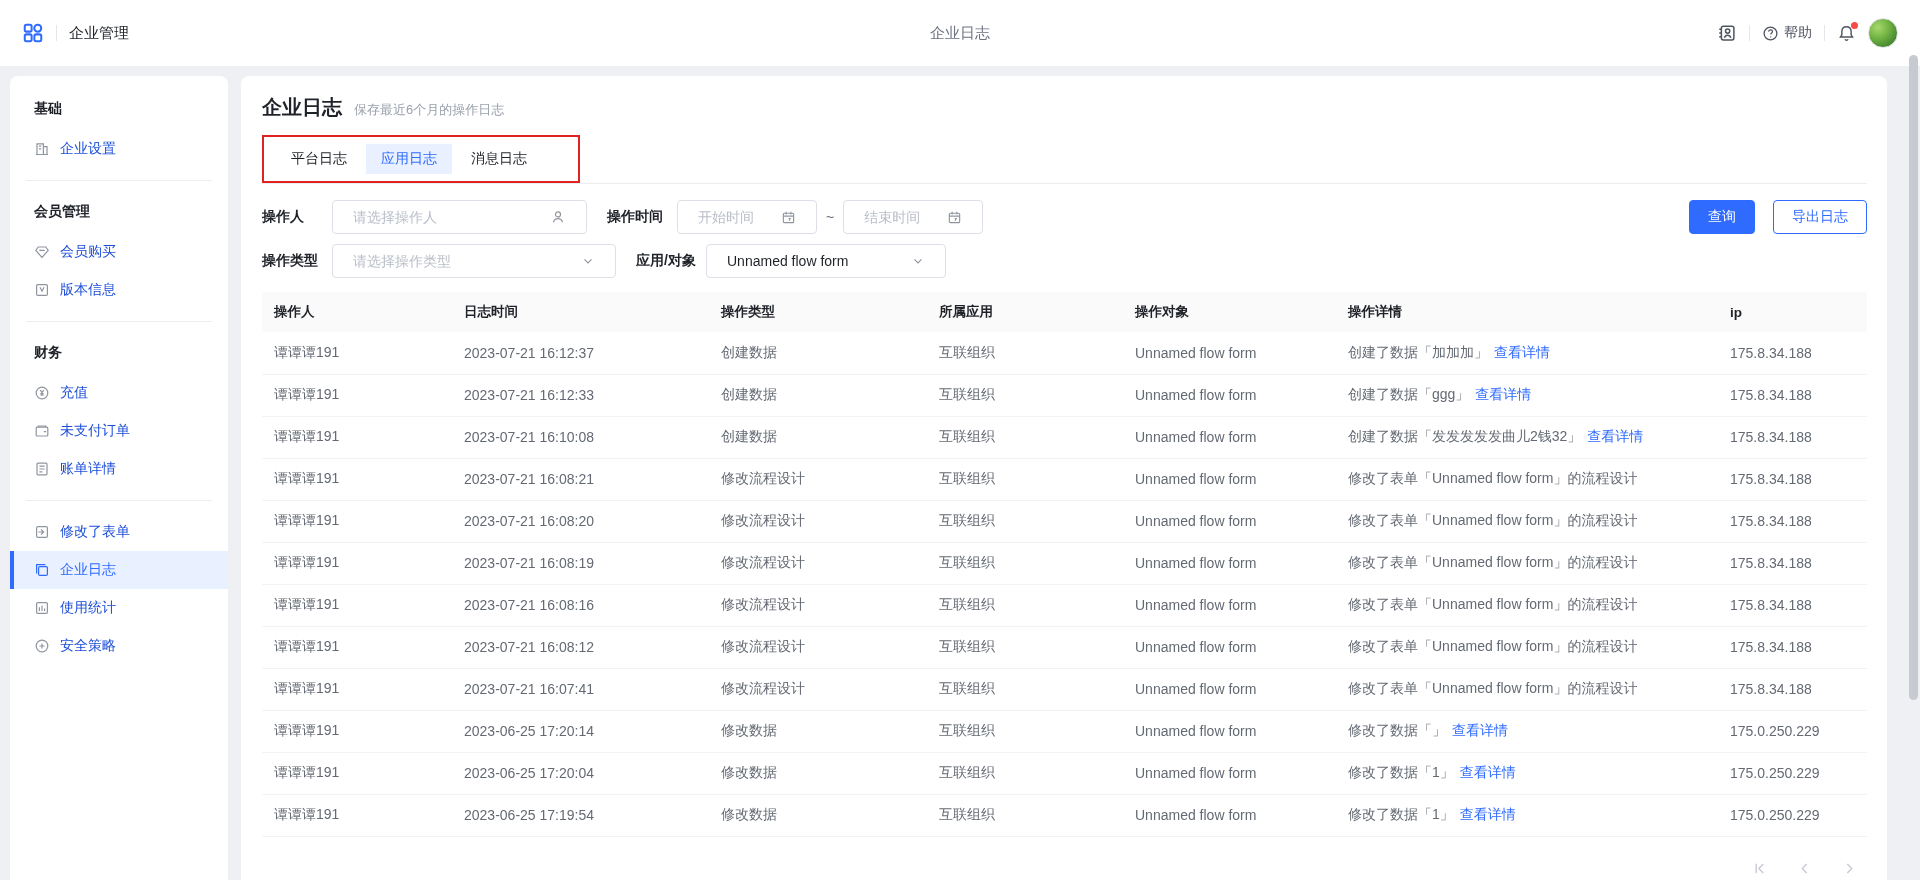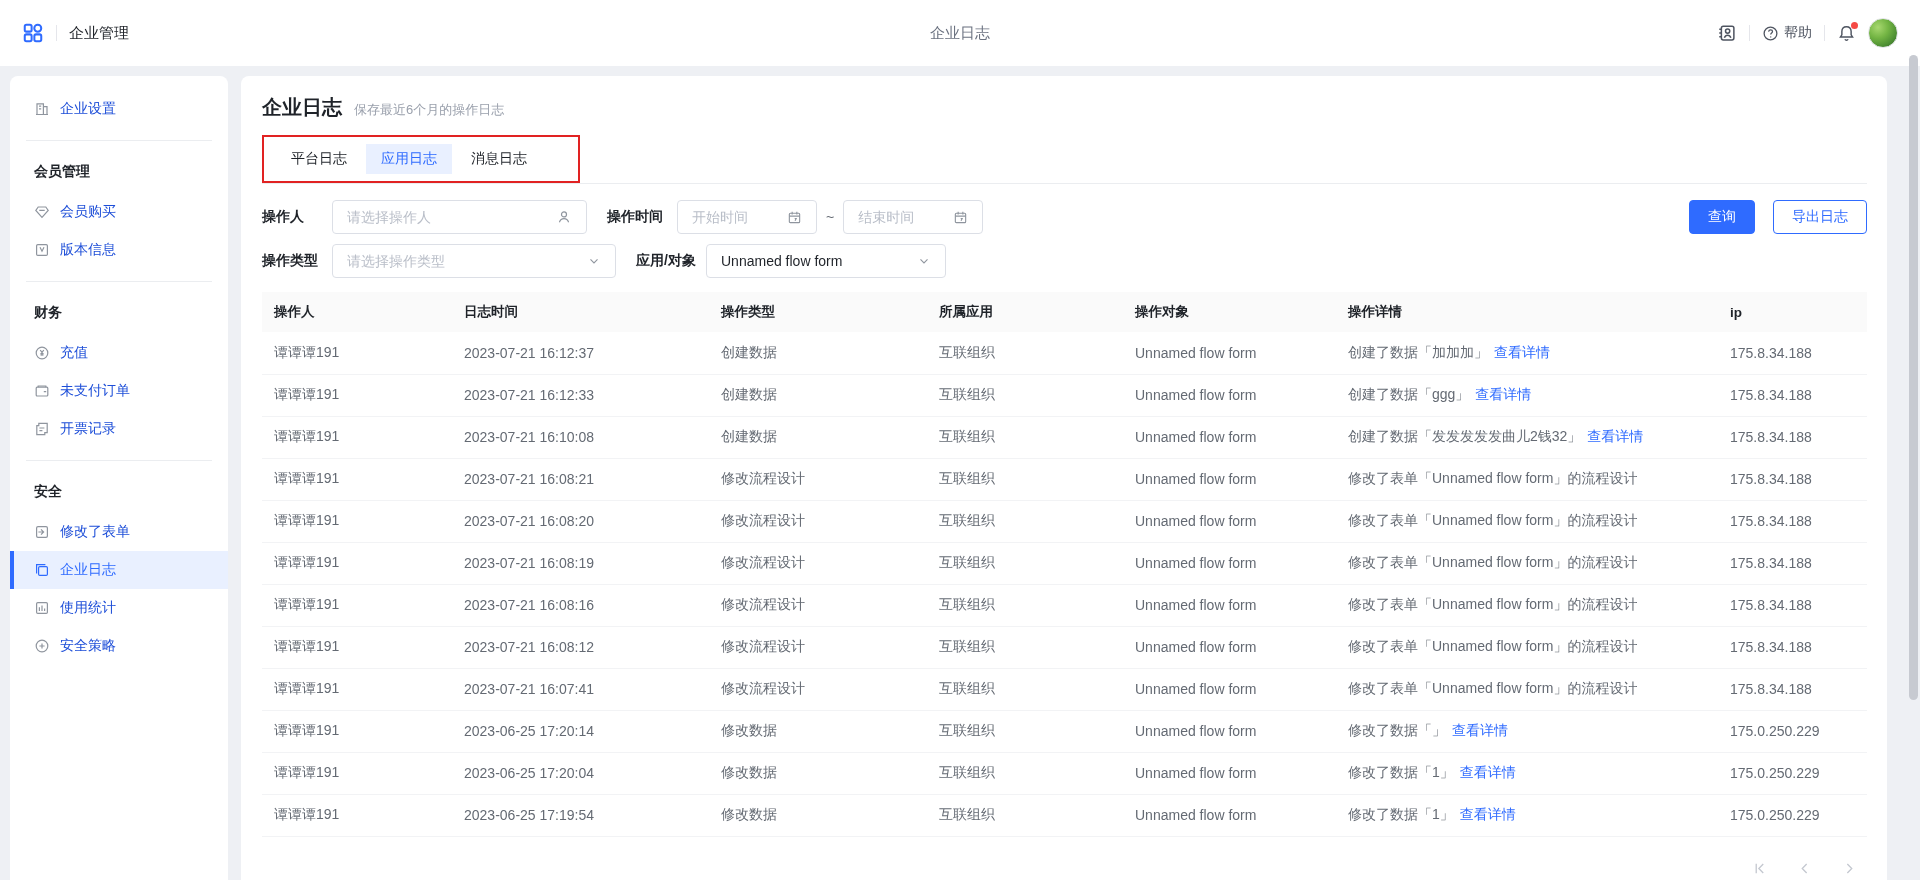--- a/index.html
+++ b/index.html
@@ -73,21 +73,21 @@
   .tab { font-size: 14px; color: #1f2329; padding: 6px 15px; cursor: pointer; white-space: nowrap; }
   .tab.active { color: #2f6bff; background: #e9f0ff; border-radius: 0; }
 
   
   .filters { margin-top: 16px; position: relative; padding-right: 230px; }
   .f-row { display: flex; align-items: center; margin-bottom: 10px; }
   .f-label { width: 70px; min-width: 70px; font-size: 14px; font-weight: 700; color: #1f2329; }
   .f-label.second { margin-left: 20px; }
   .inp {
     height: 34px; border: 1px solid #dcdfe6; border-radius: 4px; background: #fff;
-    display: flex; align-items: center; padding: 0 14px; gap: 6px; color: #8f959e;
+    display: flex; align-items: center; padding: 0 20px; gap: 6px; color: #8f959e;
   }
   .inp input {
     border: none; outline: none; flex: 1; min-width: 0; font-size: 14px;
     font-family: inherit; color: #1f2329; background: transparent;
   }
   .inp input::placeholder { color: #b9bec8; }
   .w-operator { width: 255px; }
   .w-date { width: 140px; }
   .w-type { width: 284px; }
   .w-app { width: 240px; }
@@ -163,20 +163,21 @@
       <span class="bell-dot"></span>
     </span>
     <span class="avatar"></span>
   </div>
 </header>
 
 <div class="layout">
 
   <aside class="sidebar">
     <nav>
+        <div class="sb-title">基础</div>
         <div class="sb-item">
           <span class="sb-ico">
             <svg width="16" height="16" viewBox="0 0 16 16" fill="none" stroke="currentColor" stroke-width="1.2">
               <path d="M3 13.5V2.8h6.4v10.7M9.4 5.6H13v7.9M2 13.5h12"></path>
               <path d="M5 5.2h2.2M5 7.8h2.2"></path>
             </svg>
           </span>
           <span>企业设置</span>
         </div>
         <div class="sb-divider"></div>
@@ -215,28 +216,27 @@
             <svg width="16" height="16" viewBox="0 0 16 16" fill="none" stroke="currentColor" stroke-width="1.2">
               <rect x="2.2" y="4.2" width="11.6" height="8.8" rx="1"></rect>
               <path d="M4.2 4.2V3h7.6v1.2M9.8 8.6h2.4"></path>
             </svg>
           </span>
           <span>未支付订单</span>
         </div>
         <div class="sb-item">
           <span class="sb-ico">
             <svg width="16" height="16" viewBox="0 0 16 16" fill="none" stroke="currentColor" stroke-width="1.2">
-              <path d="M4.8 2.4h8.4v9.2h-2.4v2H2.8V4.6h2z"></path>
-              <path d="M5.4 7h5M5.4 9.6h3"></path>
-            </svg>
-          </span>
-          <span>开票记录</span>
+              <rect x="3" y="2.2" width="10" height="11.6" rx="1"></rect>
+              <path d="M5.4 5.2h5.2M5.4 8h5.2M5.4 10.8h3"></path>
+            </svg>
+          </span>
+          <span>账单详情</span>
         </div>
         <div class="sb-divider"></div>
-        <div class="sb-title">安全</div>
         <div class="sb-item">
           <span class="sb-ico">
             <svg width="16" height="16" viewBox="0 0 16 16" fill="none" stroke="currentColor" stroke-width="1.2">
               <rect x="2.6" y="2.6" width="10.8" height="10.8" rx="1.4"></rect>
               <path d="M7 5.4L9.6 8 7 10.6M4.4 8h5"></path>
             </svg>
           </span>
           <span>修改了表单</span>
         </div>
         <div class="sb-item active">

